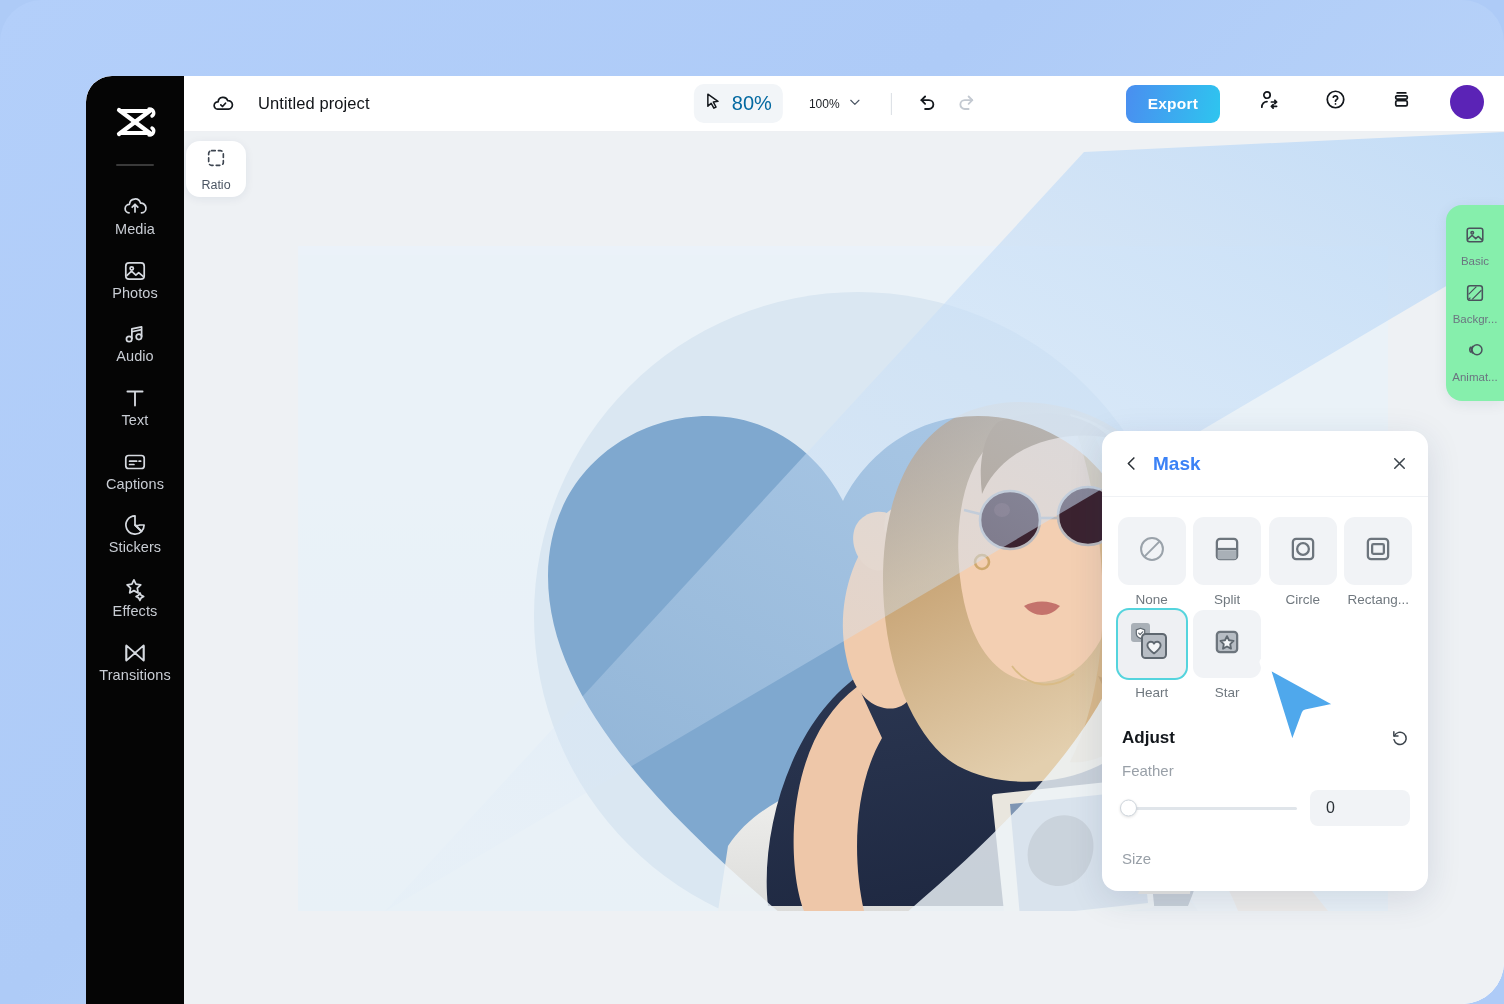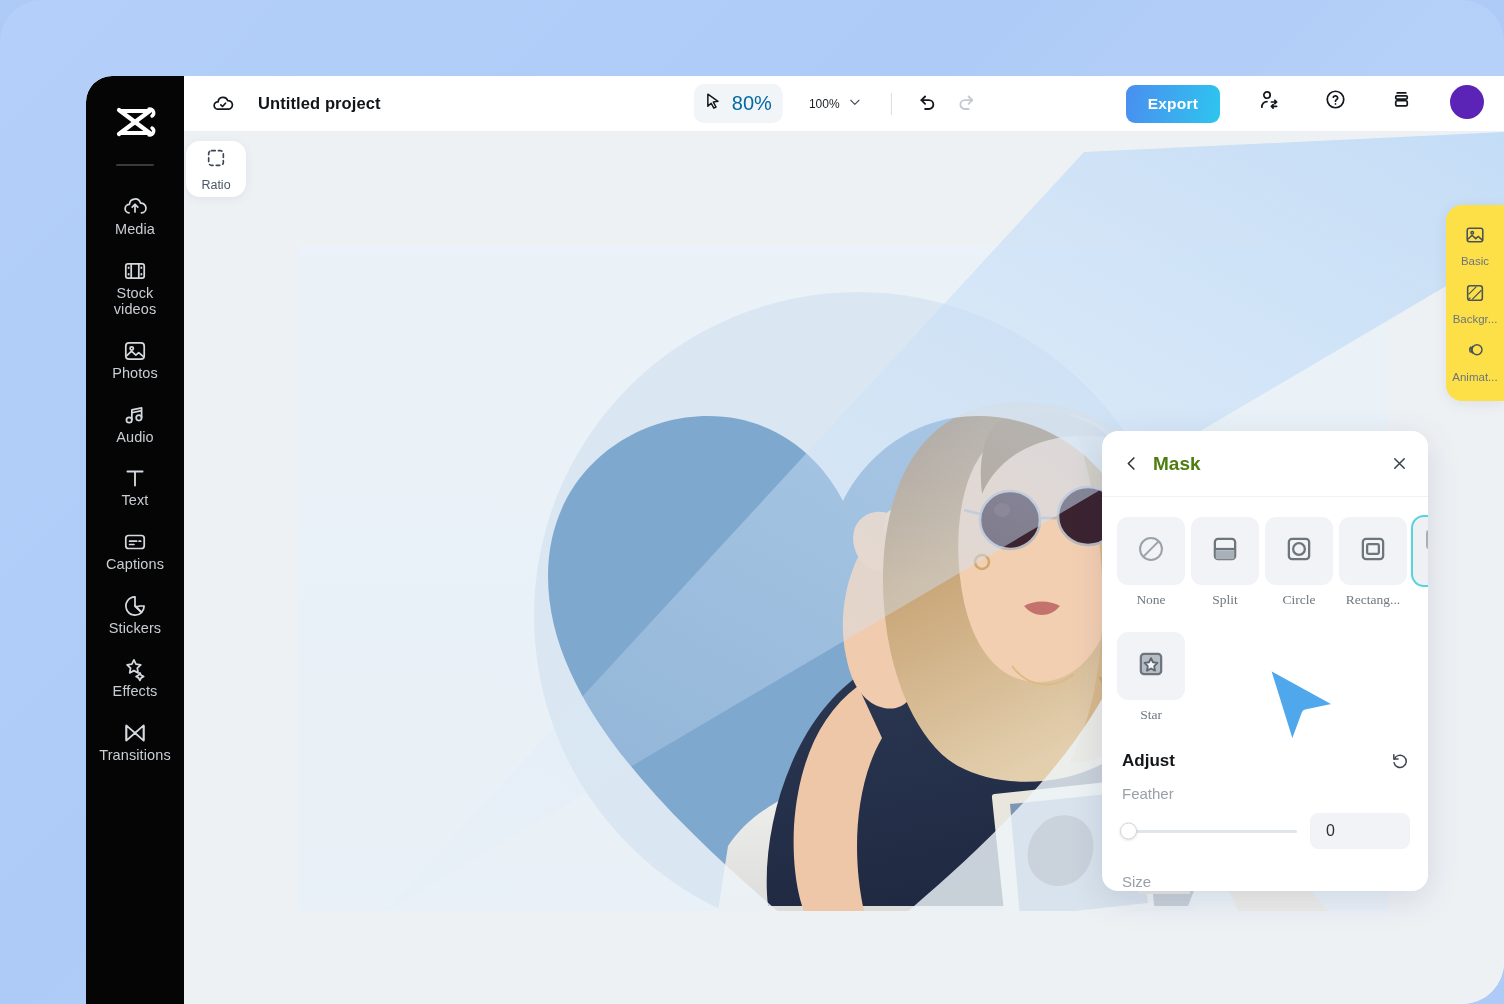--- a/index.html
+++ b/index.html
@@ -62,21 +62,21 @@
     left: 98px; top: 0;
     width: 1320px; height: 56px;
     background: #fff;
     border-bottom: 1px solid #eef0f3;
     display: flex; align-items: center;
     z-index: 5;
   }
   #cloud-ico { margin-left: 27px; width: 24px; height: 24px; display:flex; align-items:center; }
   #proj-title {
     margin-left: 23px;
-    font-size: 16.5px; font-weight: bold; color: #111418;
+    font-size: 16.5px; font-weight: normal; color: #111418;
     letter-spacing: .1px;
   }
   #center-tools {
     position: absolute; left: 50%; transform: translateX(-52%);
     display: flex; align-items: center; gap: 4px;
   }
   .pill-btn {
     display: flex; align-items: center; gap: 9px;
     background: #f2f5f8;
     border-radius: 10px;
@@ -152,21 +152,21 @@
     position: absolute; left: 0; top: 0;
     width: 1320px; height: 872px;
     pointer-events: none;
     z-index: 2;
   }
 
   
   #mini-rail {
     position: absolute; right: 0; top: 73px;
     width: 58px;
-    background: #fde047;
+    background: #86efac;
     border-top-left-radius: 16px; border-bottom-left-radius: 16px;
     box-shadow: 0 3px 14px rgba(25,45,80,.08);
     padding: 10px 0 12px;
     z-index: 7;
   }
   .mini-item {
     display: flex; flex-direction: column; align-items: center;
     padding: 9px 0 6px; cursor: pointer;
   }
   .mini-item .lbl {
@@ -184,28 +184,27 @@
     box-shadow: 0 8px 34px rgba(30,50,90,.13);
     z-index: 10; overflow: hidden;
   }
   #mask-head {
     height: 66px;
     display: flex; align-items: center;
     padding: 0 18px 0 20px;
     border-bottom: 1px solid #f0f2f5;
   }
   #mask-head .back { width: 20px; height: 20px; cursor: pointer; display:flex; align-items:center; }
-  #mask-head .title { margin-left: 11px; font-size: 19px; font-weight: bold; color: #4d7c0f; }
+  #mask-head .title { margin-left: 11px; font-size: 19px; font-weight: bold; color: #3b82f6; }
   #mask-head .close { margin-left: auto; width: 22px; height: 22px; cursor: pointer; display:flex; align-items:center; justify-content:center; }
   #mask-grid {
     display: grid;
-    grid-template-columns: repeat(5, 1fr);
-    gap: 24px 6px;
+    grid-template-columns: repeat(4, 1fr);
+    gap: 3px 6px;
     padding: 20px 15px 6px;
-    font-family: Liberation Serif, serif;
   }
   .mask-cell { display: flex; flex-direction: column; align-items: center; cursor: pointer; }
   .mask-cell .tile {
     width: 68px; height: 68px;
     background: #f1f3f6; border-radius: 11px;
     display: flex; align-items: center; justify-content: center;
     position: relative;
   }
   .mask-cell.selected .tile { box-shadow: 0 0 0 2px #54d4dd; background:#eef0f3; }
   .mask-cell .lbl {
@@ -260,34 +259,20 @@
       <div class="rail-item">
         <span class="ico">
           <svg width="26" height="26" viewBox="0 0 24 24" fill="none" stroke="#d6dae0" stroke-width="1.6" stroke-linecap="round" stroke-linejoin="round">
             <path d="M6.5 17.5a4 4 0 0 1 .4-7.98 5.2 5.2 0 0 1 10.2-1.1A3.9 3.9 0 0 1 18 17.5"></path>
             <path d="M12 9.5v7M12 9.5l-2.6 2.7M12 9.5l2.6 2.7"></path>
           </svg>
         </span>
         <span class="lbl">Media</span>
       </div>
 
-      <div class="rail-item">
-        <span class="ico">
-          <svg width="26" height="26" viewBox="0 0 24 24" fill="none" stroke="#d6dae0" stroke-width="1.6" stroke-linejoin="round">
-            <rect x="3.5" y="5.5" width="17" height="13" rx="2"></rect>
-            <path d="M8.5 5.5v13M15.5 5.5v13"></path>
-            <rect x="5.3" y="8" width="1.6" height="2" fill="#d6dae0" stroke="none"></rect>
-            <rect x="5.3" y="14" width="1.6" height="2" fill="#d6dae0" stroke="none"></rect>
-            <rect x="17.1" y="8" width="1.6" height="2" fill="#d6dae0" stroke="none"></rect>
-            <rect x="17.1" y="14" width="1.6" height="2" fill="#d6dae0" stroke="none"></rect>
-          </svg>
-        </span>
-        <span class="lbl">Stock
-videos</span>
-      </div>
 
       <div class="rail-item">
         <span class="ico">
           <svg width="26" height="26" viewBox="0 0 24 24" fill="none" stroke="#d6dae0" stroke-width="1.6" stroke-linejoin="round">
             <rect x="3.5" y="4.5" width="17" height="15" rx="3"></rect>
             <circle cx="9" cy="9.6" r="1.5"></circle>
             <path d="M4.2 16.5l4.6-4.3 4 3.6 2.6-2.3 4.4 3.7"></path>
           </svg>
         </span>
         <span class="lbl">Photos</span>

